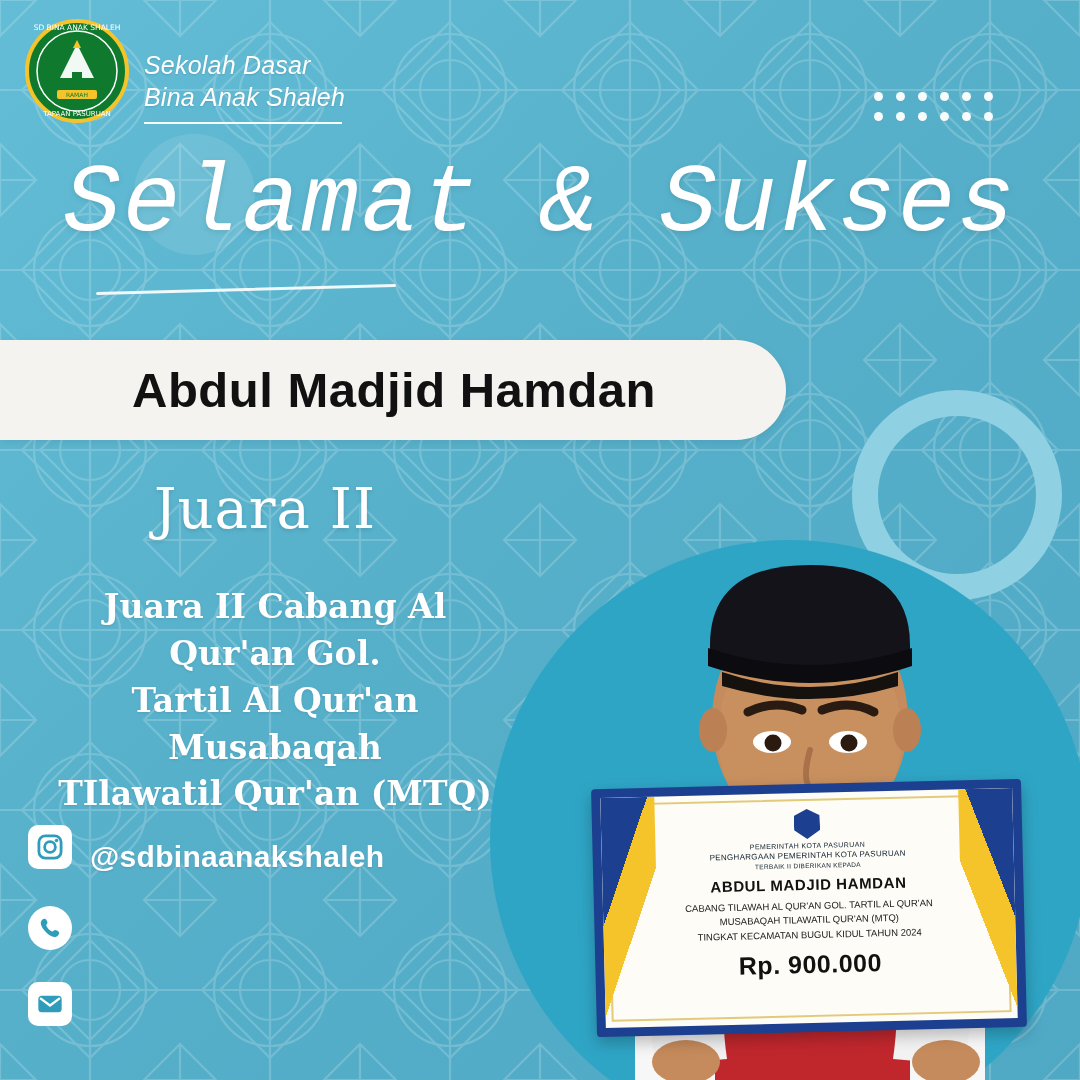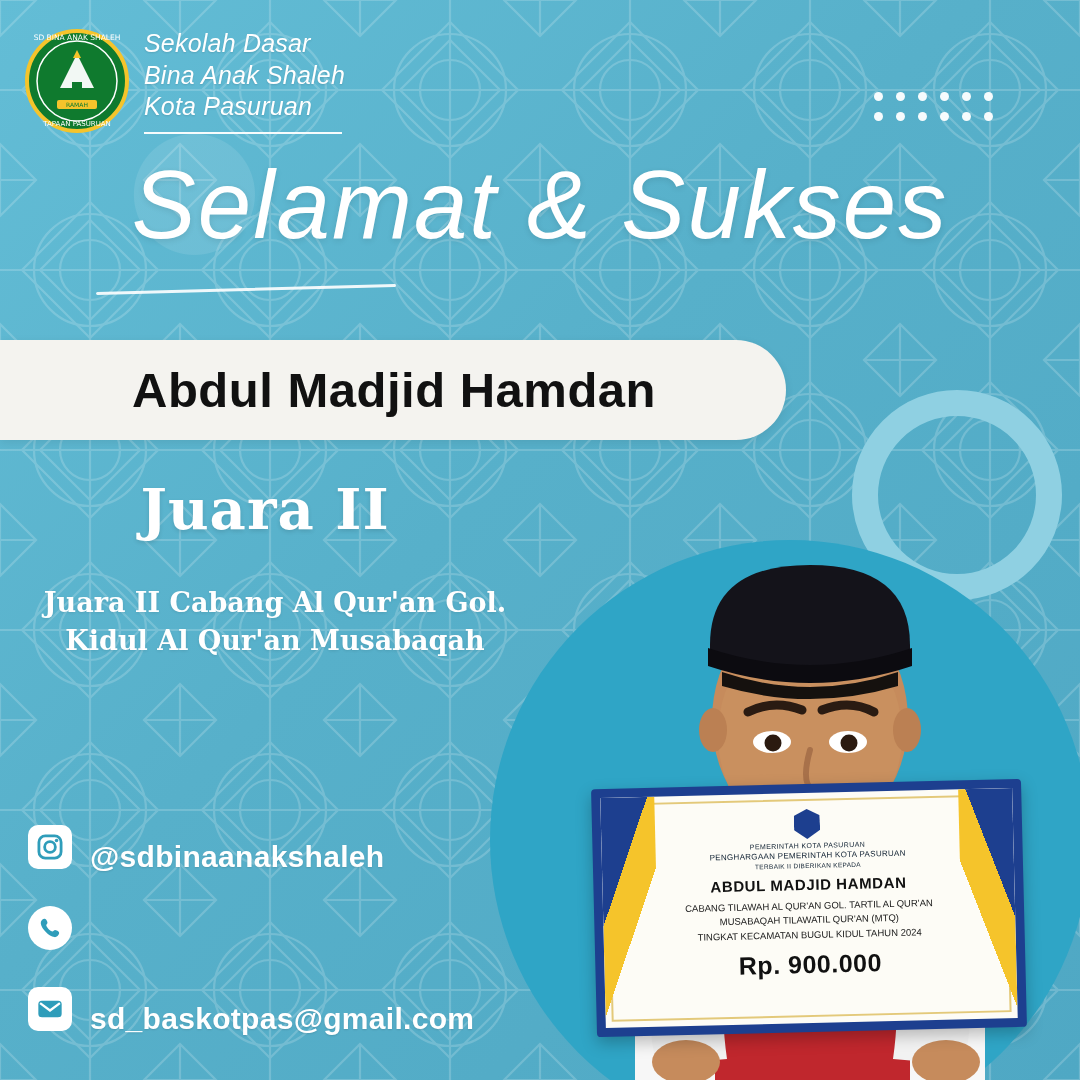--- a/index.html
+++ b/index.html
@@ -72,21 +72,21 @@
     opacity: .95;
   }
 
   
   #headline {
     position: absolute;
     top: 150px; left: 0; width: 1080px;
     text-align: center;
     z-index: 5;
     color: #ffffff;
-    font-family: Liberation Sans, sans-serif;
+    font-family: Liberation Mono, monospace;
     font-style: italic;
     font-size: 96px;
     letter-spacing: 2px;
     text-shadow: 0 2px 6px rgba(0,0,0,.10);
     white-space: nowrap;
   }
   #headline-underline {
     position: absolute;
     top: 288px; left: 96px;
     width: 300px; height: 3px;
@@ -118,34 +118,34 @@
     white-space: nowrap;
   }
 
   
   #award-title {
     position: absolute;
     top: 476px; left: 0; width: 530px;
     text-align: center;
     color: #ffffff;
     font-family: "DejaVu Serif", serif;
-    font-weight: bold;
+    font-weight: normal;
     font-size: 56px;
     letter-spacing: 1px;
     text-shadow: 0 2px 4px rgba(0,0,0,.12);
     z-index: 6;
   }
   #award-desc {
     position: absolute;
     top: 584px; left: 40px; width: 470px;
     text-align: center;
     color: #ffffff;
     font-family: "DejaVu Serif", serif;
     font-weight: bold;
-    font-size: 27px;
+    font-size: 33px;
     line-height: 1.42;
     z-index: 6;
     text-shadow: 0 1px 3px rgba(0,0,0,.10);
   }
   #award-desc span { display: block; }
 
   
   #contacts {
     position: absolute;
     left: 28px; top: 820px;
@@ -283,21 +283,20 @@
         <text x="53" y="79" font-size="6" fill="#0f7a2e" text-anchor="middle" font-family="DejaVu Sans, sans-serif">RAMAH</text>
         <path d="M10 53 a43 43 0 0 1 86 0" fill="none" stroke="#f5c42b" stroke-width="0"></path>
         <text x="53" y="12" font-size="7.5" fill="#ffffff" text-anchor="middle" font-family="DejaVu Sans, sans-serif">SD BINA ANAK SHALEH</text>
         <text x="53" y="98" font-size="7" fill="#ffffff" text-anchor="middle" font-family="DejaVu Sans, sans-serif">TAPAAN PASURUAN</text>
       </svg>
     </div>
     <div>
       <div id="school-name">
         <span class="line">Sekolah Dasar</span>
         <span class="line">Bina Anak Shaleh</span>
-        <span class="line">Kota Pasuruan</span>
       </div>
       <div id="name-underline"></div>
     </div>
   </div>
 
   <div id="dot-grid">
     <i></i>
       <i></i>
       <i></i>
       <i></i>
@@ -380,21 +379,22 @@
     </div>
   </div>
 
   <div id="name-banner">
     <div id="winner-name">Abdul Madjid Hamdan</div>
   </div>
 
   <div id="award-title">Juara II</div>
   <div id="award-desc">
     <span>Juara II Cabang Al Qur'an Gol.</span>
-    <span>Kidul Al Qur'an Musabaqah</span>
+    <span>Tartil Al Qur'an Musabaqah</span>
+    <span>TIlawatil Qur'an (MTQ)</span>
   </div>
 
   <div id="contacts">
 
     <div class="contact-row">
       <span class="contact-icon">
         <svg width="28" height="28" viewBox="0 0 24 24">
           <rect x="2.5" y="2.5" width="19" height="19" rx="5.5" fill="none" stroke="#2f9dba" stroke-width="2.4"></rect>
           <circle cx="12" cy="12" r="4.6" fill="none" stroke="#2f9dba" stroke-width="2.4"></circle>
           <circle cx="17.6" cy="6.5" r="1.5" fill="#2f9dba"></circle>
@@ -411,18 +411,17 @@
       </span>
     </div>
 
     <div class="contact-row">
       <span class="contact-icon">
         <svg width="28" height="28" viewBox="0 0 24 24">
           <rect x="2" y="5" width="20" height="14" rx="3" fill="#2f9dba"></rect>
           <path d="M3.5 7 L12 13.3 L20.5 7" fill="none" stroke="#ffffff" stroke-width="2"></path>
         </svg>
       </span>
-      <span class="contact-text">sd_baskotpas@gmail.com</span>
     </div>
 
   </div>
 
 </div>
 
 </body></html>

